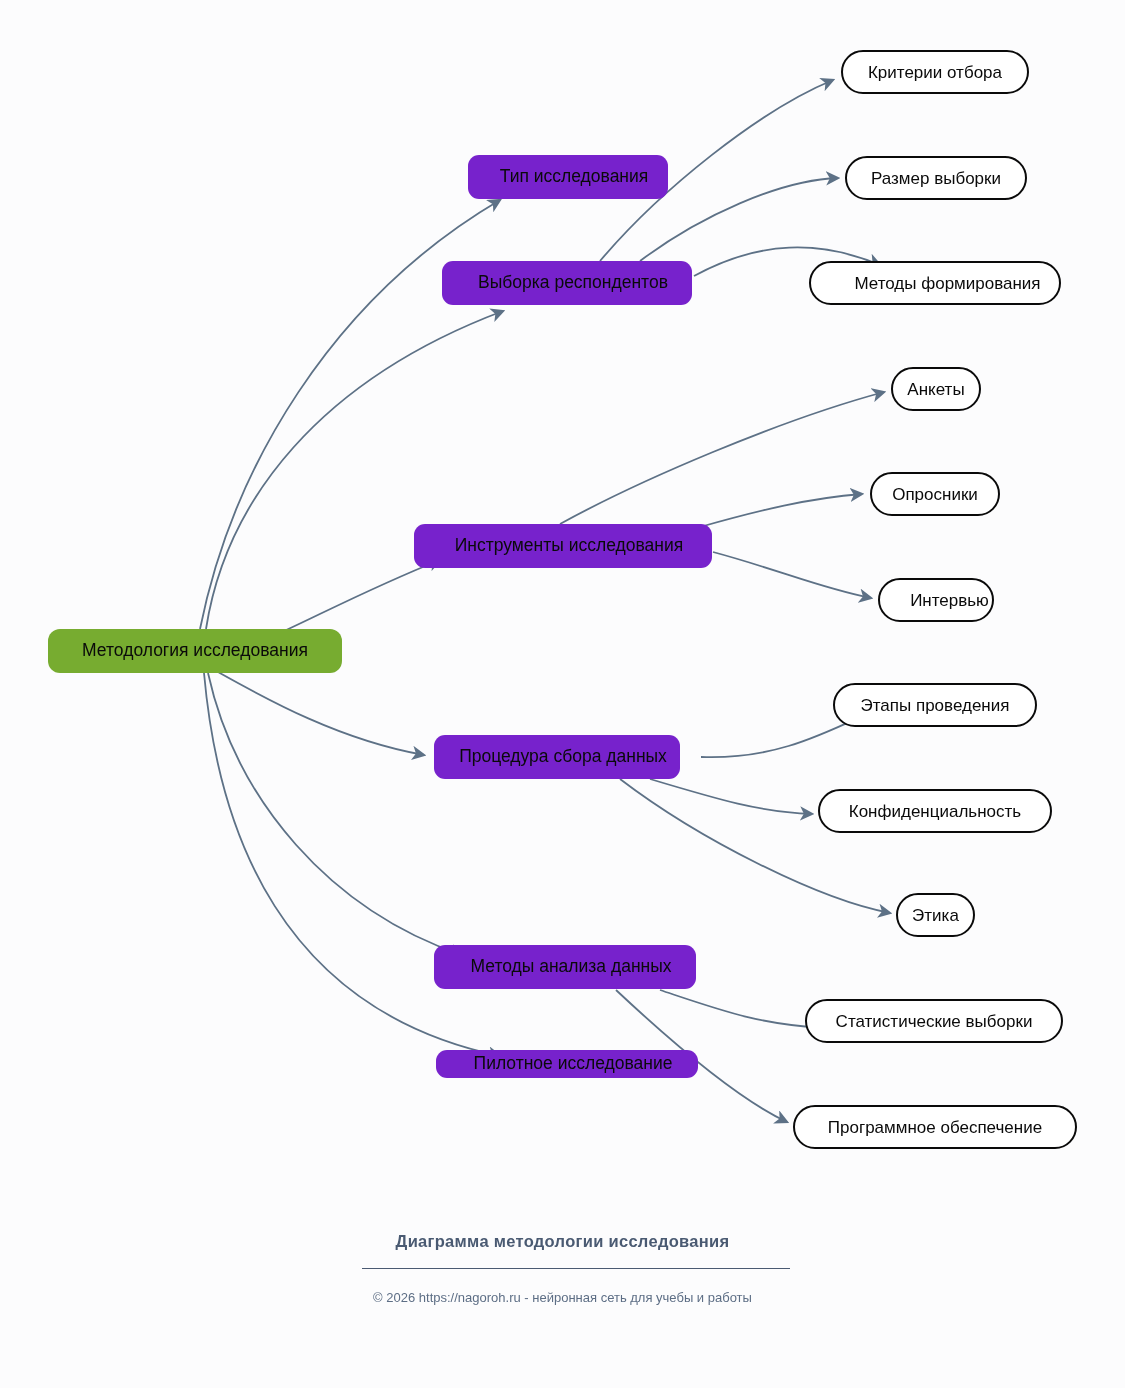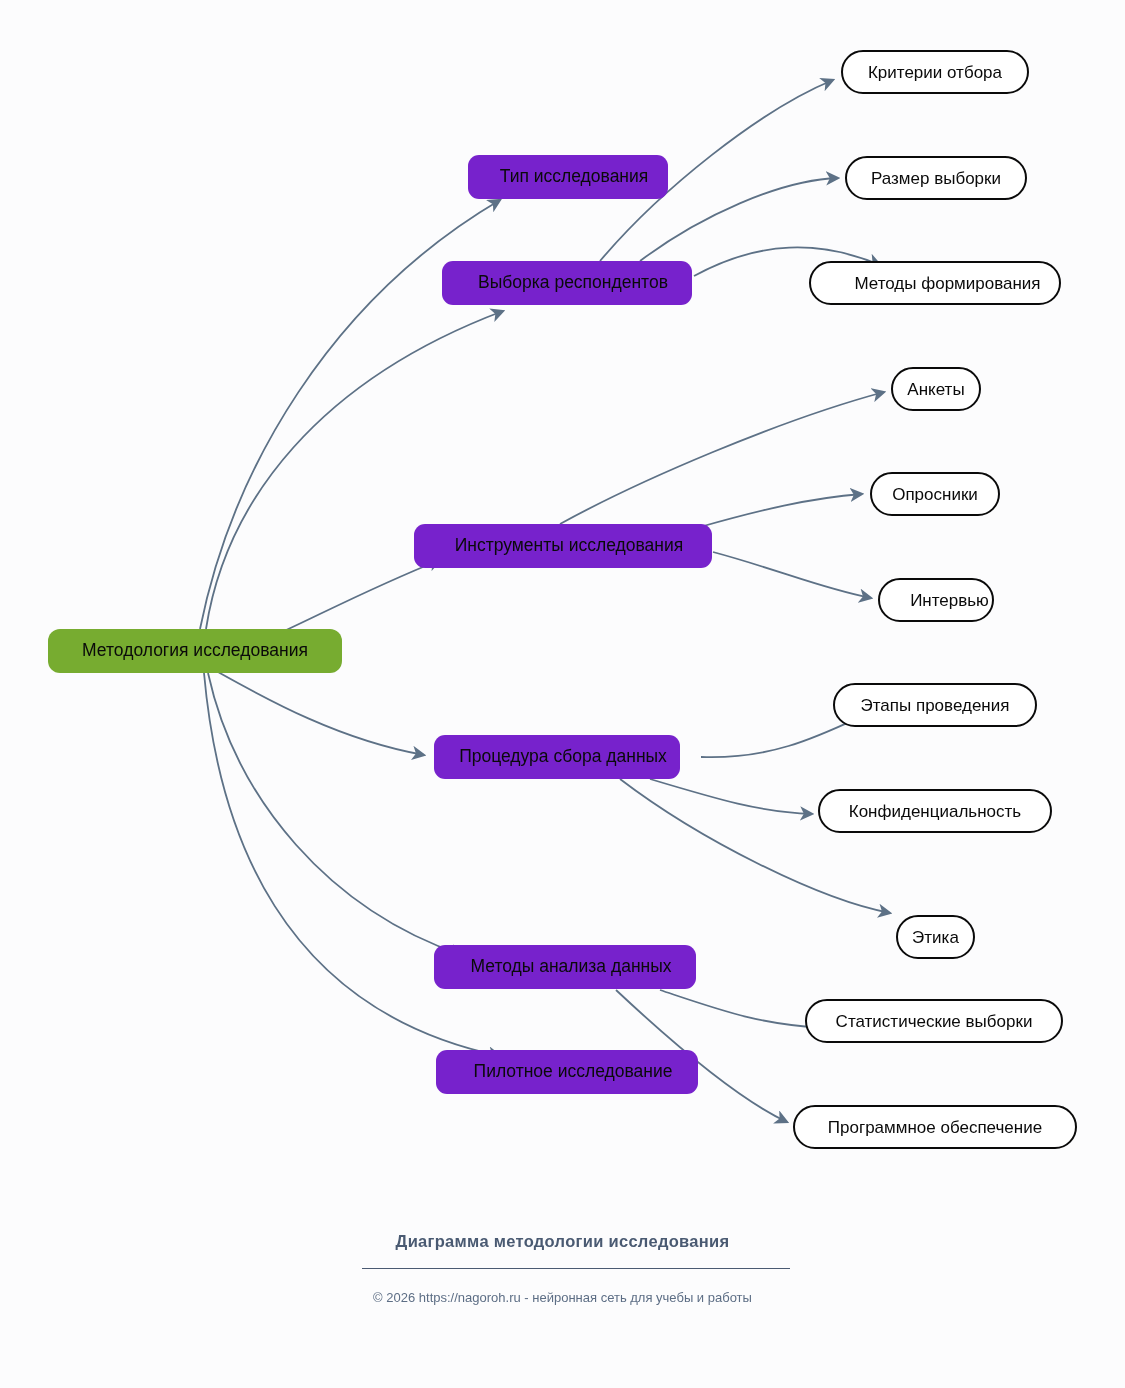--- a/index.html
+++ b/index.html
@@ -127,21 +127,21 @@
       </div>
       <div class="node branch" style="left: 414px; top: 524px; width: 298px; height: 44px;">
         <span>Инструменты исследования</span>
       </div>
       <div class="node branch" style="left: 434px; top: 735px; width: 246px; height: 44px;">
         <span>Процедура сбора данных</span>
       </div>
       <div class="node branch" style="left: 434px; top: 945px; width: 262px; height: 44px;">
         <span>Методы анализа данных</span>
       </div>
-      <div class="node branch" style="left: 436px; top: 1050px; width: 262px; height: 44px; text-align: right;">
+      <div class="node branch" style="left: 436px; top: 1050px; width: 262px; height: 28px; text-align: right;">
         <span>Пилотное исследование</span>
       </div>
       <div class="node leaf" style="left: 841px; top: 50px; width: 188px; height: 44px;">
         <span>Критерии отбора</span>
       </div>
       <div class="node leaf" style="left: 845px; top: 156px; width: 182px; height: 44px;">
         <span>Размер выборки</span>
       </div>
       <div class="node leaf" style="left: 809px; top: 261px; width: 252px; height: 44px; padding-left: 25px;">
         <span>Методы формирования</span>
@@ -154,21 +154,21 @@
       </div>
       <div class="node leaf" style="left: 878px; top: 578px; width: 116px; height: 44px; padding-left: 27px;">
         <span>Интервью</span>
       </div>
       <div class="node leaf" style="left: 833px; top: 683px; width: 204px; height: 44px;">
         <span>Этапы проведения</span>
       </div>
       <div class="node leaf" style="left: 818px; top: 789px; width: 234px; height: 44px;">
         <span>Конфиденциальность</span>
       </div>
-      <div class="node leaf" style="left: 896px; top: 893px; width: 79px; height: 44px; margin-top: 22px;">
+      <div class="node leaf" style="left: 896px; top: 893px; width: 79px; height: 44px;">
         <span>Этика</span>
       </div>
       <div class="node leaf" style="left: 805px; top: 999px; width: 258px; height: 44px;">
         <span>Статистические выборки</span>
       </div>
       <div class="node leaf" style="left: 793px; top: 1105px; width: 284px; height: 44px;">
         <span>Программное обеспечение</span>
       </div>
     </div>
 

